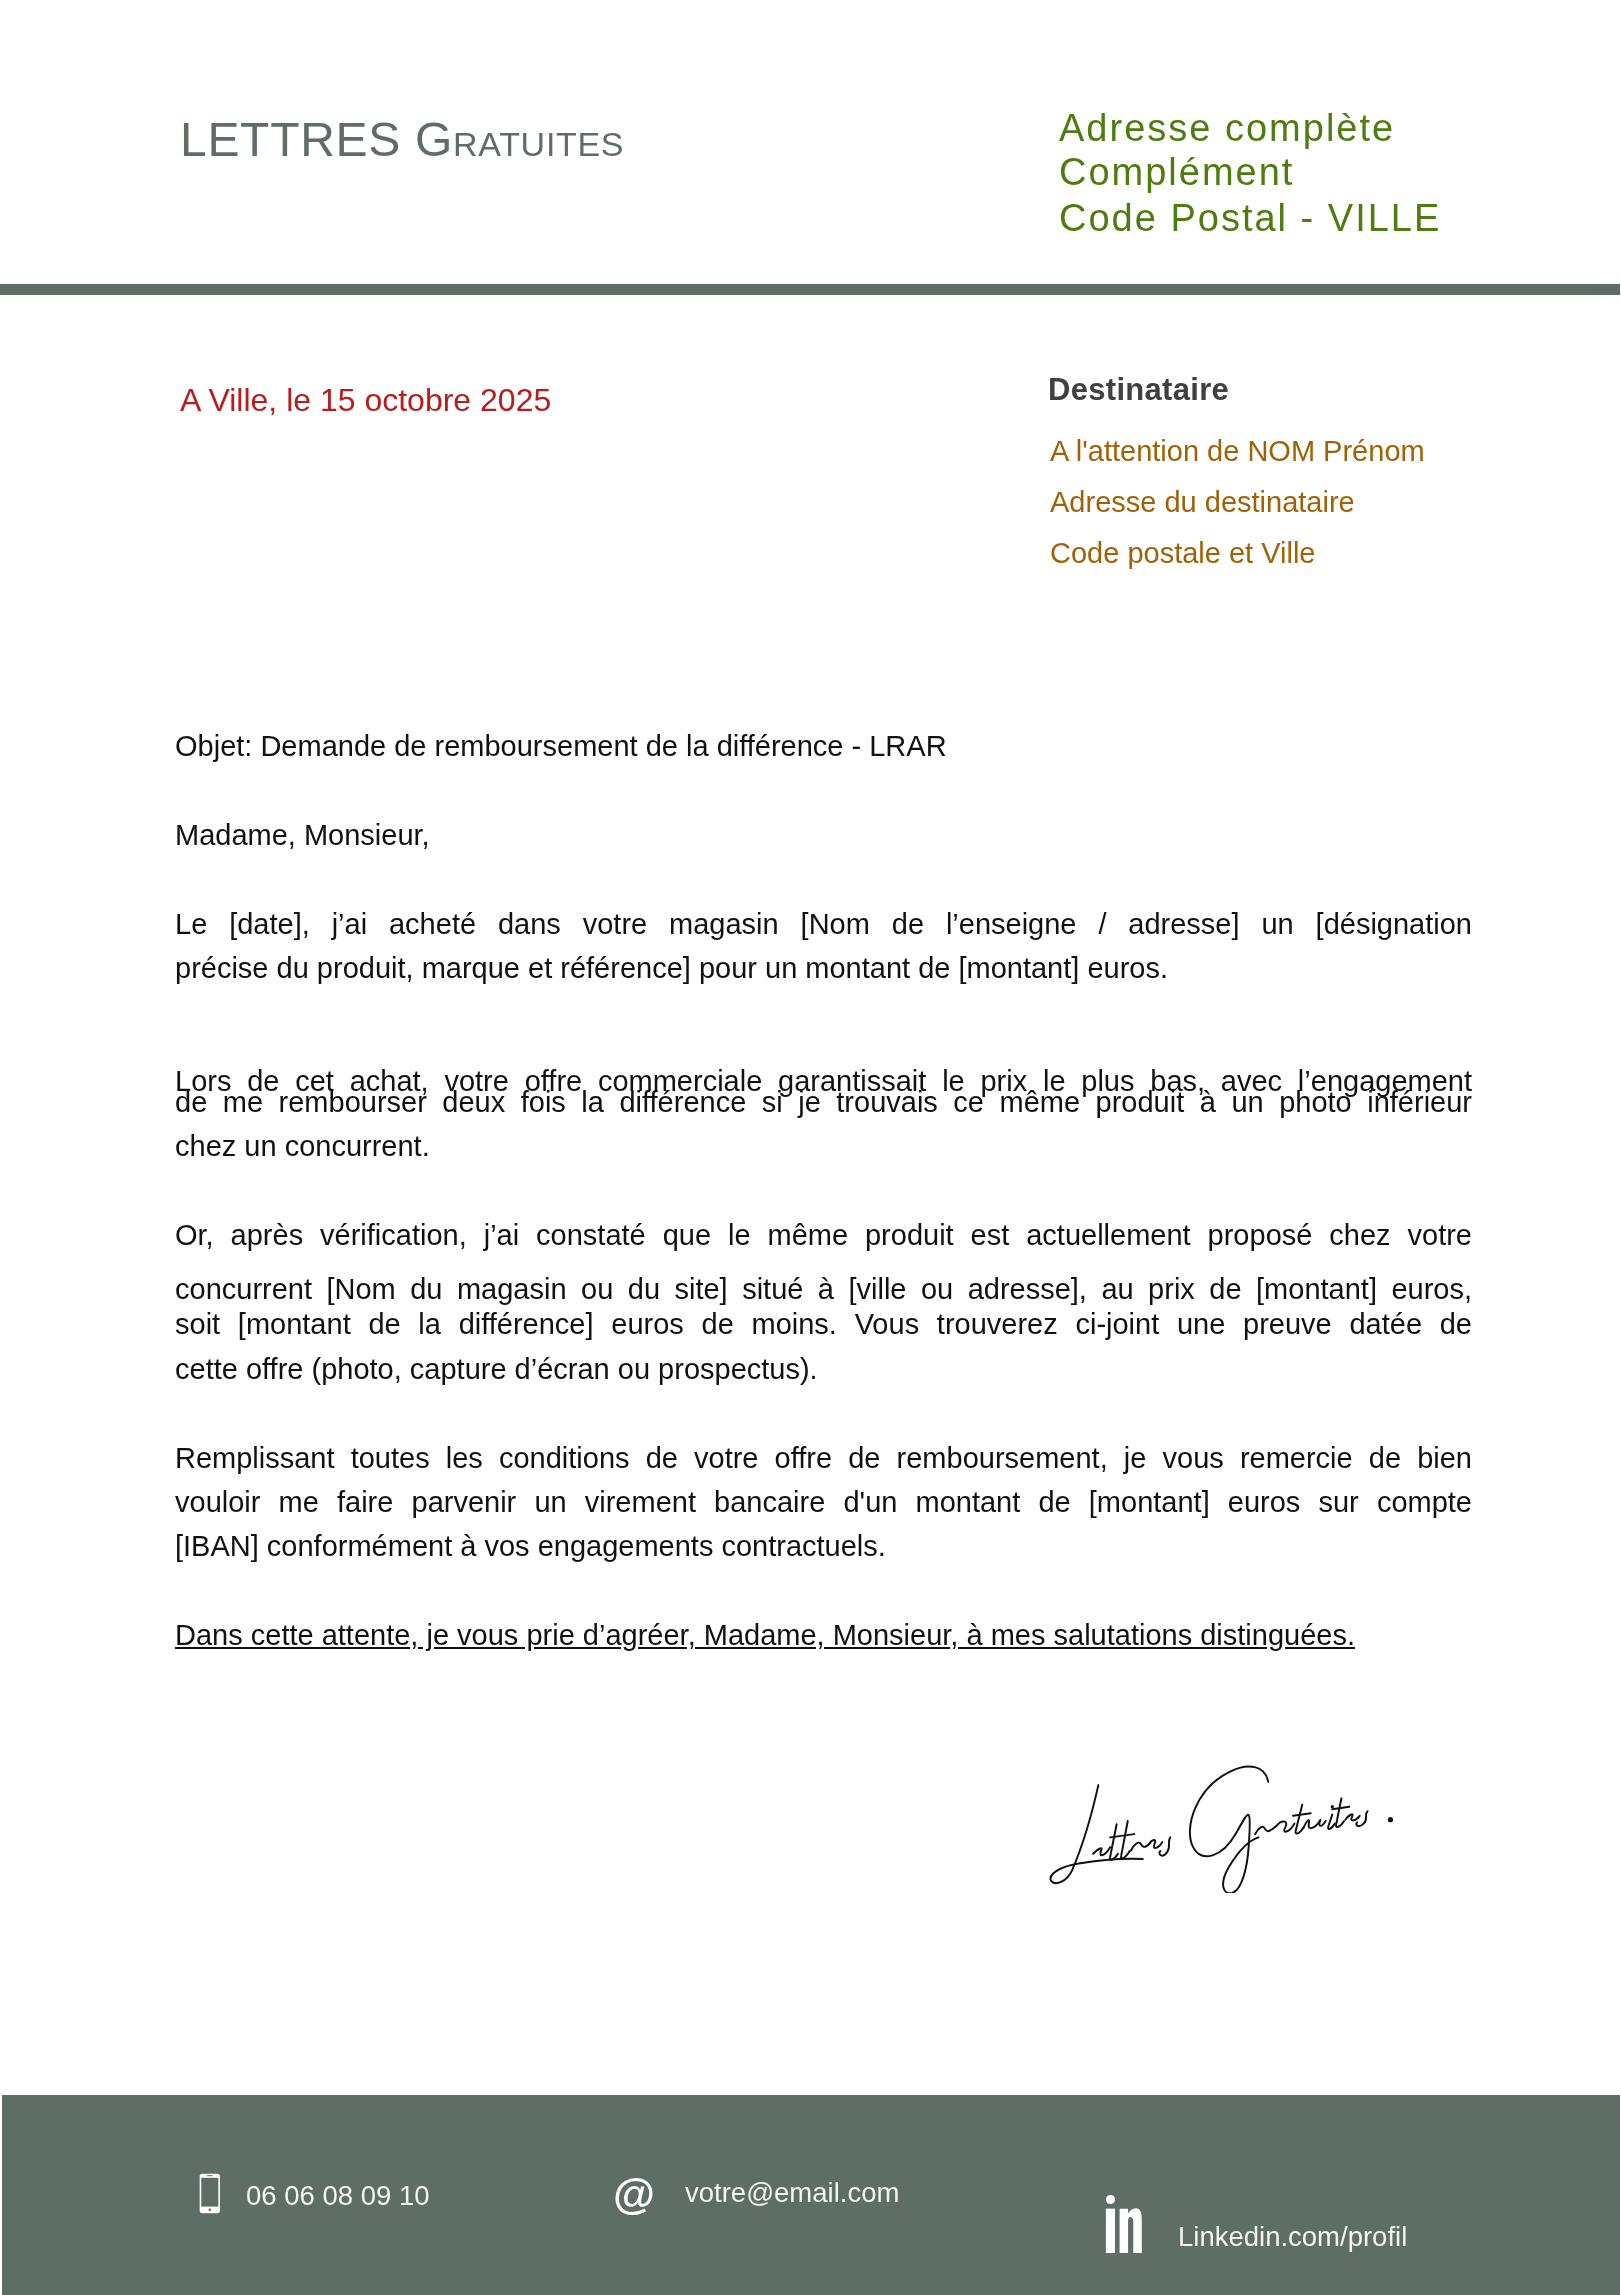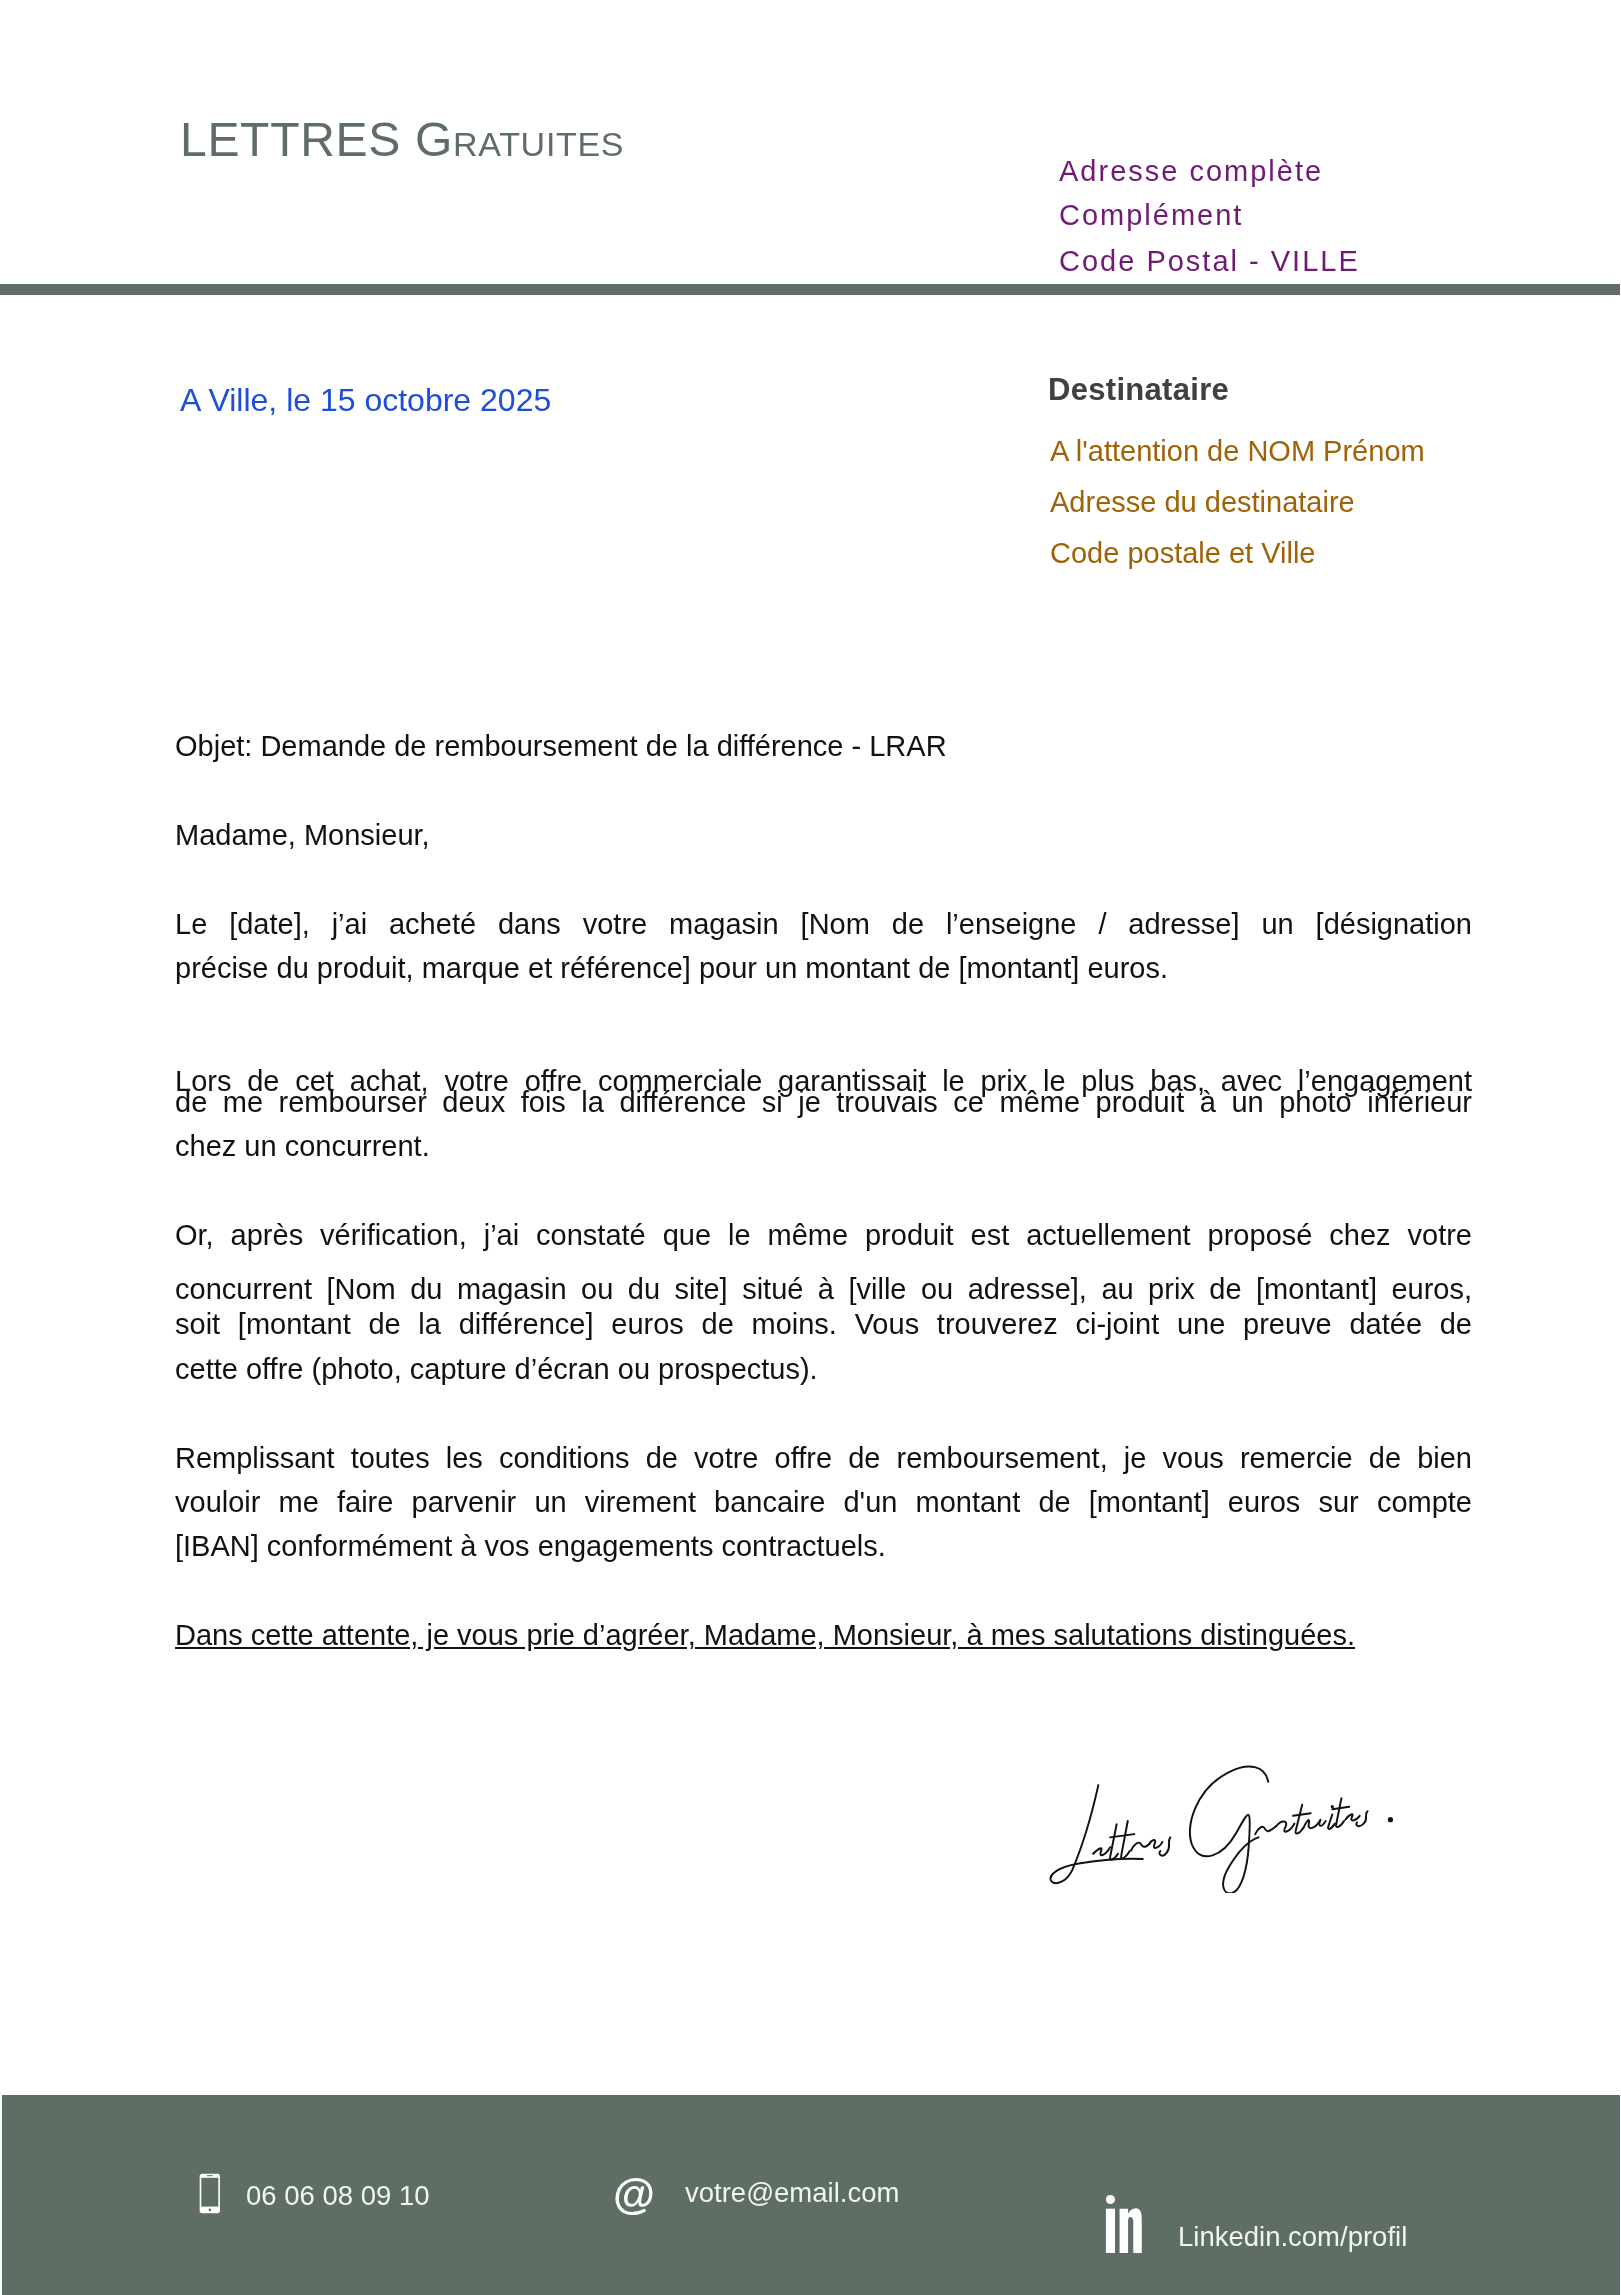--- a/index.html
+++ b/index.html
@@ -4,25 +4,25 @@
 <style>
   html, body { margin: 0; padding: 0; background: #ffffff; }
   body { width: 1621px; height: 2295px; position: relative; overflow: hidden;
          font-family: "Liberation Sans", sans-serif; }
   .abs { position: absolute; white-space: nowrap; }
 
   
   .brand { left: 180px; top: 110px; font-size: 48px; line-height: 59px; color: #5f6e64;
            letter-spacing: 0.7px; font-variant: small-caps; }
   .brand .small { font-size: 48px; }
-  .sender { left: 1059px; font-size: 29px; line-height: 44px; color: #701a75; letter-spacing: 2px; margin-top: 43px; }
+  .sender { left: 1059px; font-size: 38px; line-height: 44px; color: #4d7c0f; letter-spacing: 2px; }
   .top-bar { left: 0; top: 284px; width: 1620px; height: 11px; background: #5f6e64; }
 
   
-  .date { left: 180px; top: 377px; font-size: 32px; line-height: 46px; color: #1d4ed8; }
+  .date { left: 180px; top: 377px; font-size: 32px; line-height: 46px; color: #b91c1c; }
   .recipient-title { left: 1048px; top: 367px; font-size: 31px; line-height: 46px; color: #404040; font-weight: bold; letter-spacing: 0.3px; }
   .recipient-line { left: 1050px; font-size: 29px; line-height: 46px; color: #a16207; }
 
   
   .body-line { left: 175px; width: 1297px; font-size: 29px; line-height: 44px; color: #111111;
                white-space: nowrap; }
   .justify { text-align: justify; text-align-last: justify; white-space: normal; }
 
   
   .signature { left: 1033px; top: 1736px; width: 379px; height: 157px; }

